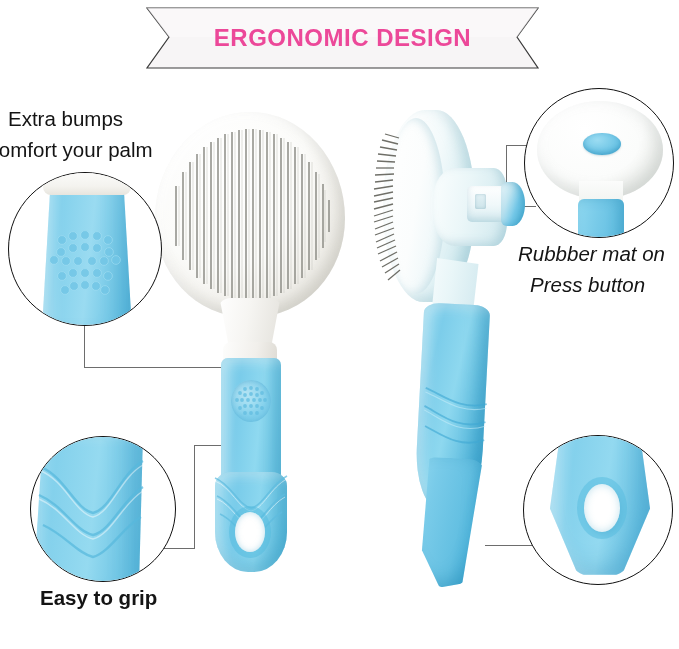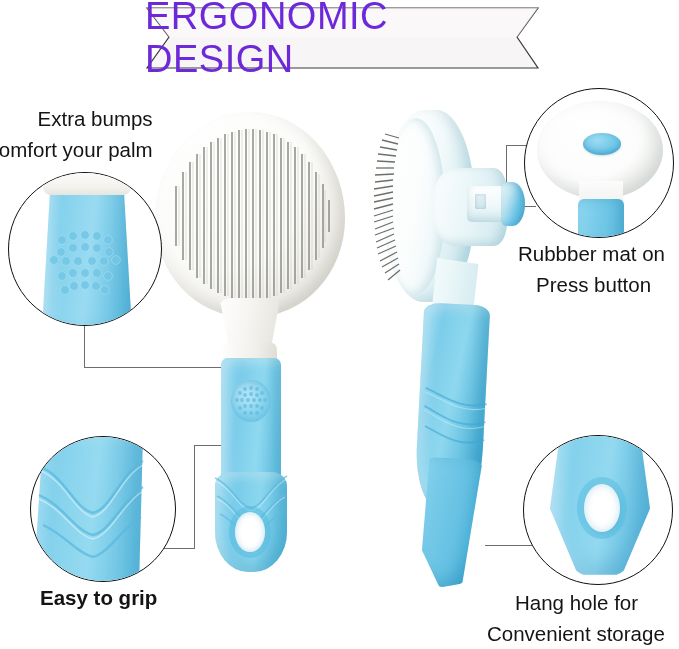--- a/index.html
+++ b/index.html
@@ -25,41 +25,41 @@
     height: 64px;
   }
   .ribbon-svg { display: block; }
   .ribbon-title {
     position: absolute;
     left: 0; top: 0;
     width: 395px; height: 64px;
     display: flex;
     align-items: center;
     justify-content: center;
-    font-size: 38px;
+    font-size: 24px;
     letter-spacing: 0.5px;
-    color: #6d28d9;
-    font-weight: 400;
+    color: #ec4899;
+    font-weight: 700;
   }
 
   
   .callout-text {
     position: absolute;
     color: #141414;
     font-size: 20.5px;
     line-height: 1.52;
     white-space: nowrap;
   }
   .callout-text .ln { display: block; }
 
-  #label-extra-bumps { left: 8px; top: 103px; text-align: right; }
+  #label-extra-bumps { left: 8px; top: 103px; text-align: left; }
   #label-extra-bumps .ln2 { margin-left: -24px; }
 
-  #label-rubber-mat { left: 518px; top: 238px; text-align: left; }
-  #label-rubber-mat .ln2 { margin-left: 18px; }
+  #label-rubber-mat { left: 518px; top: 238px; text-align: left; font-style: italic; }
+  #label-rubber-mat .ln2 { margin-left: 12px; }
 
   #label-streamlined { left: 6px; top: 582px; text-align: left; }
   #label-streamlined .ln2 { margin-left: 34px; font-weight: bold; }
 
   #label-hang-hole { left: 487px; top: 587px; text-align: left; }
   #label-hang-hole .ln1 { margin-left: 28px; }
   #label-hang-hole .ln2 { margin-left: 0px; }
 
   
   .magnifier {
@@ -274,24 +274,20 @@
 
   <div class="callout-text" id="label-rubber-mat">
     <span class="ln ln1">Rubbber mat on</span>
     <span class="ln ln2">Press button</span>
   </div>
 
   <div class="callout-text" id="label-streamlined">
     <span class="ln ln2">Easy to grip</span>
   </div>
 
-  <div class="callout-text" id="label-hang-hole">
-    <span class="ln ln1">Hang hole for</span>
-    <span class="ln ln2">Convenient storage</span>
-  </div>
 
   <div class="connector v" style="left:84px; top:320px; height:48px;"></div>
   <div class="connector h" style="left:84px; top:367px; width:152px;"></div>
 
   <div class="connector v" style="left:194px; top:445px; height:104px;"></div>
   <div class="connector h" style="left:150px; top:548px; width:45px;"></div>
   <div class="connector h" style="left:194px; top:445px; width:46px;"></div>
 
   <div class="connector h" style="left:506px; top:145px; width:42px;"></div>
   <div class="connector v" style="left:506px; top:145px; height:62px;"></div>

